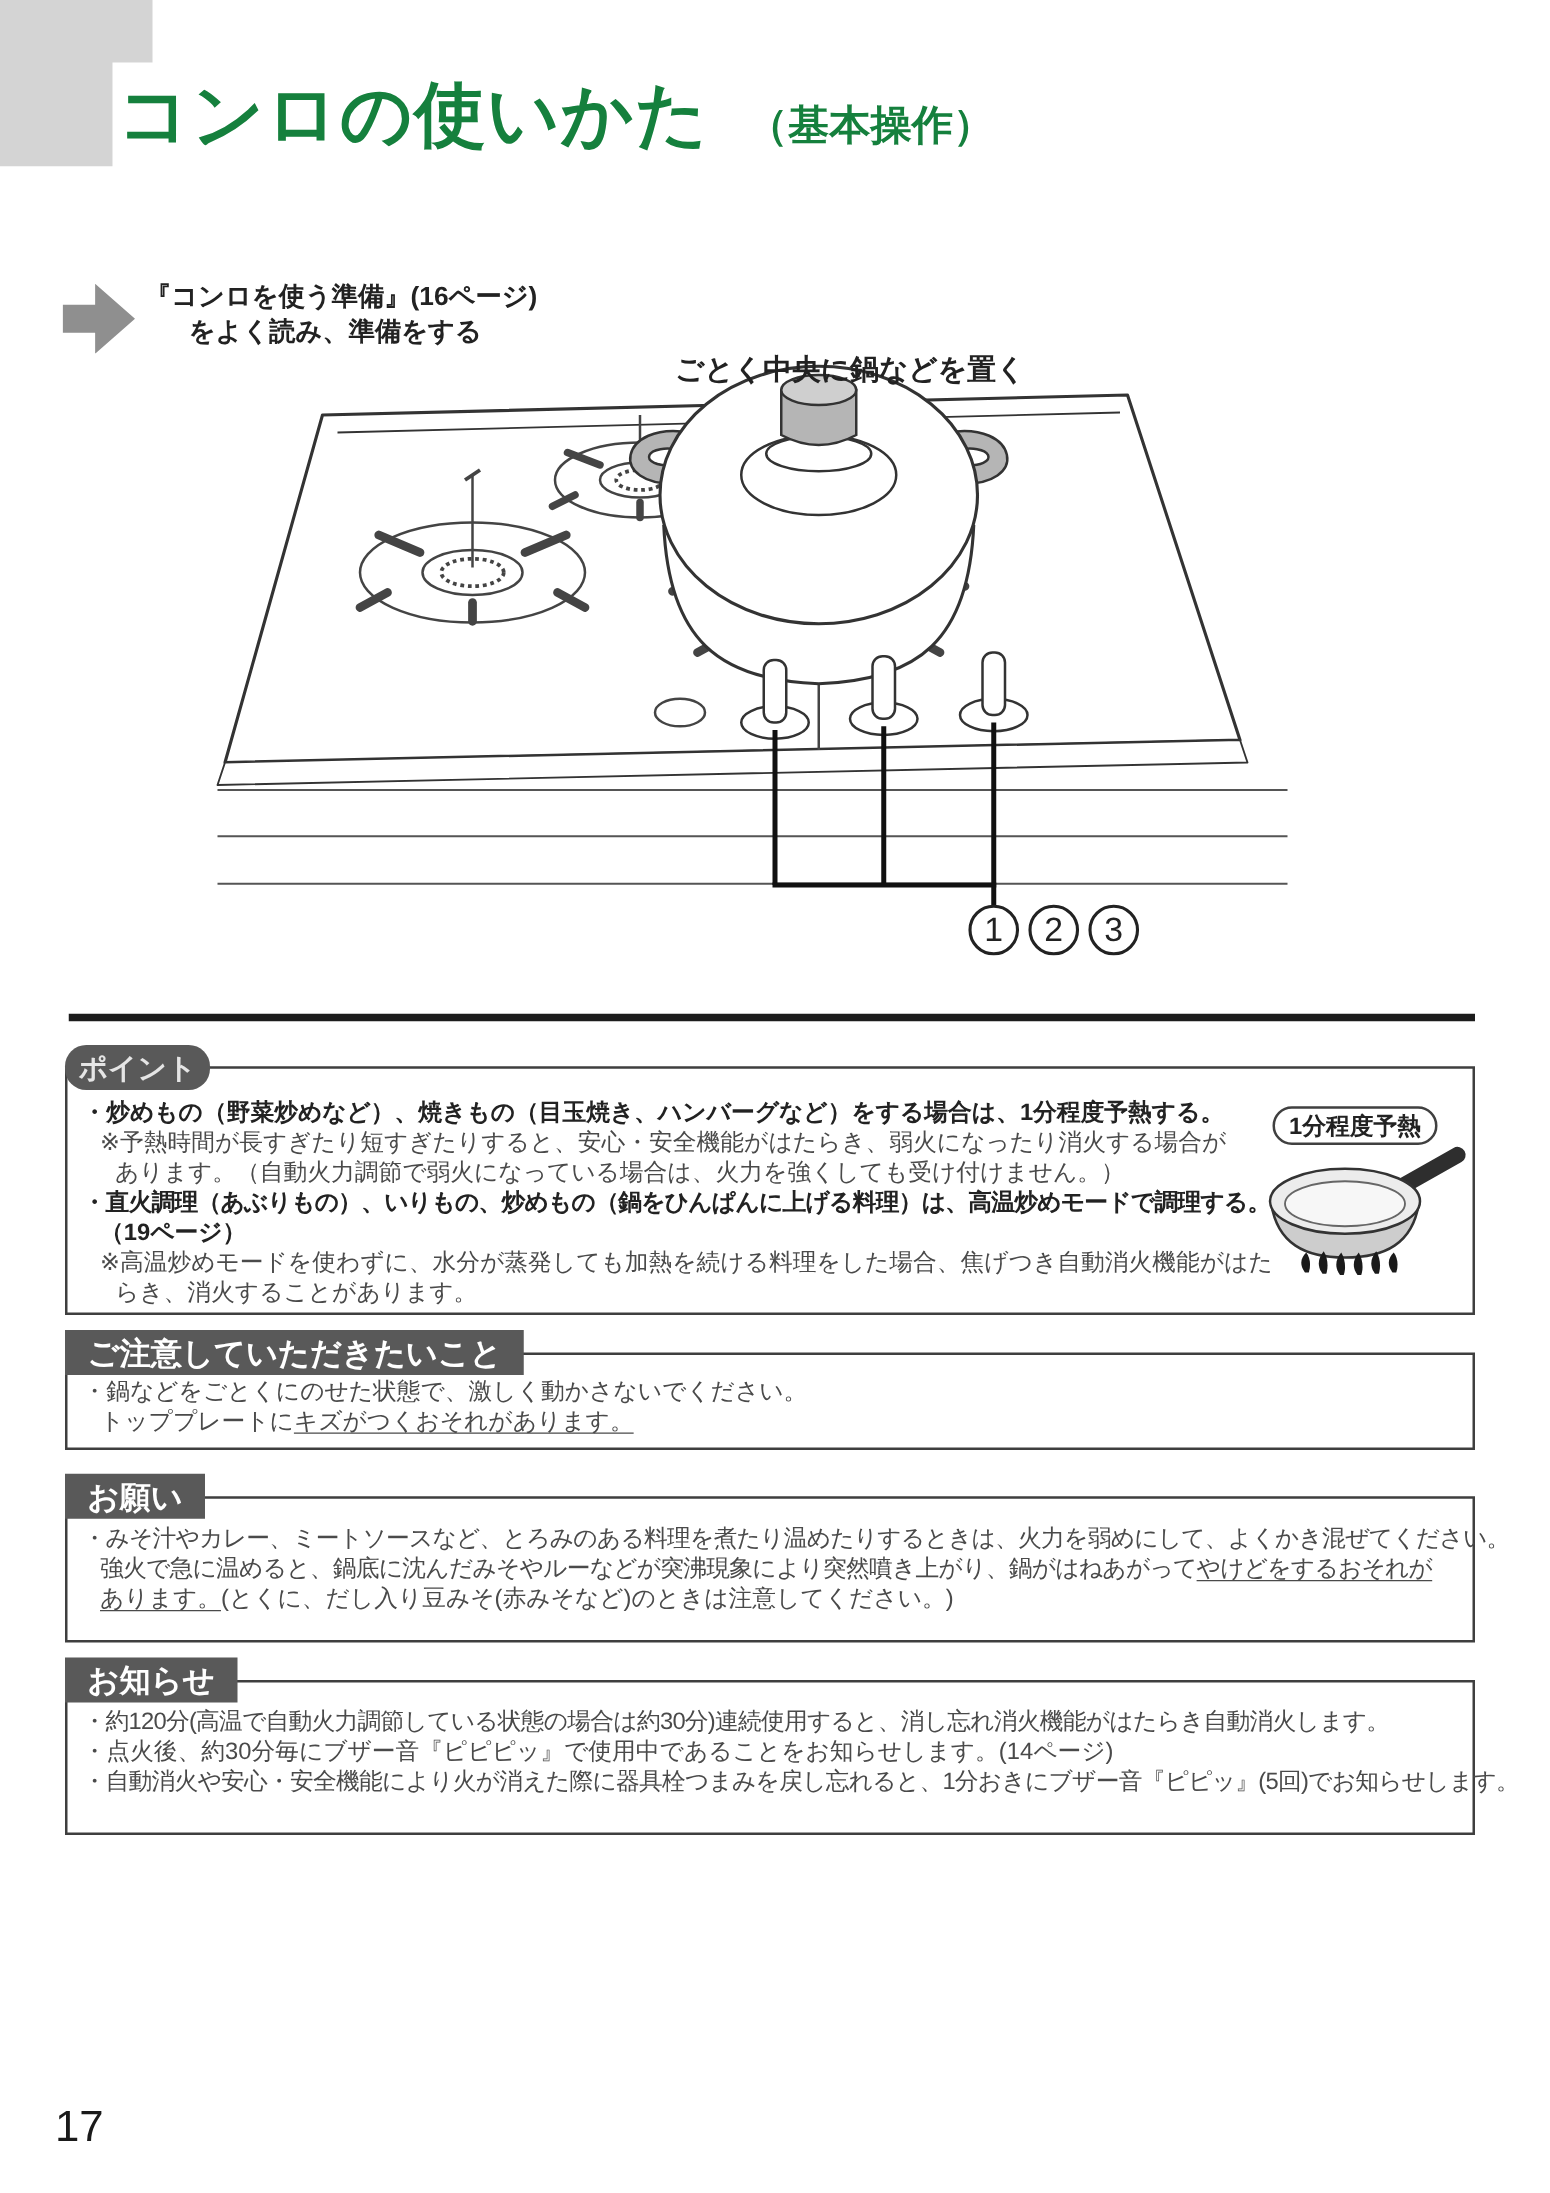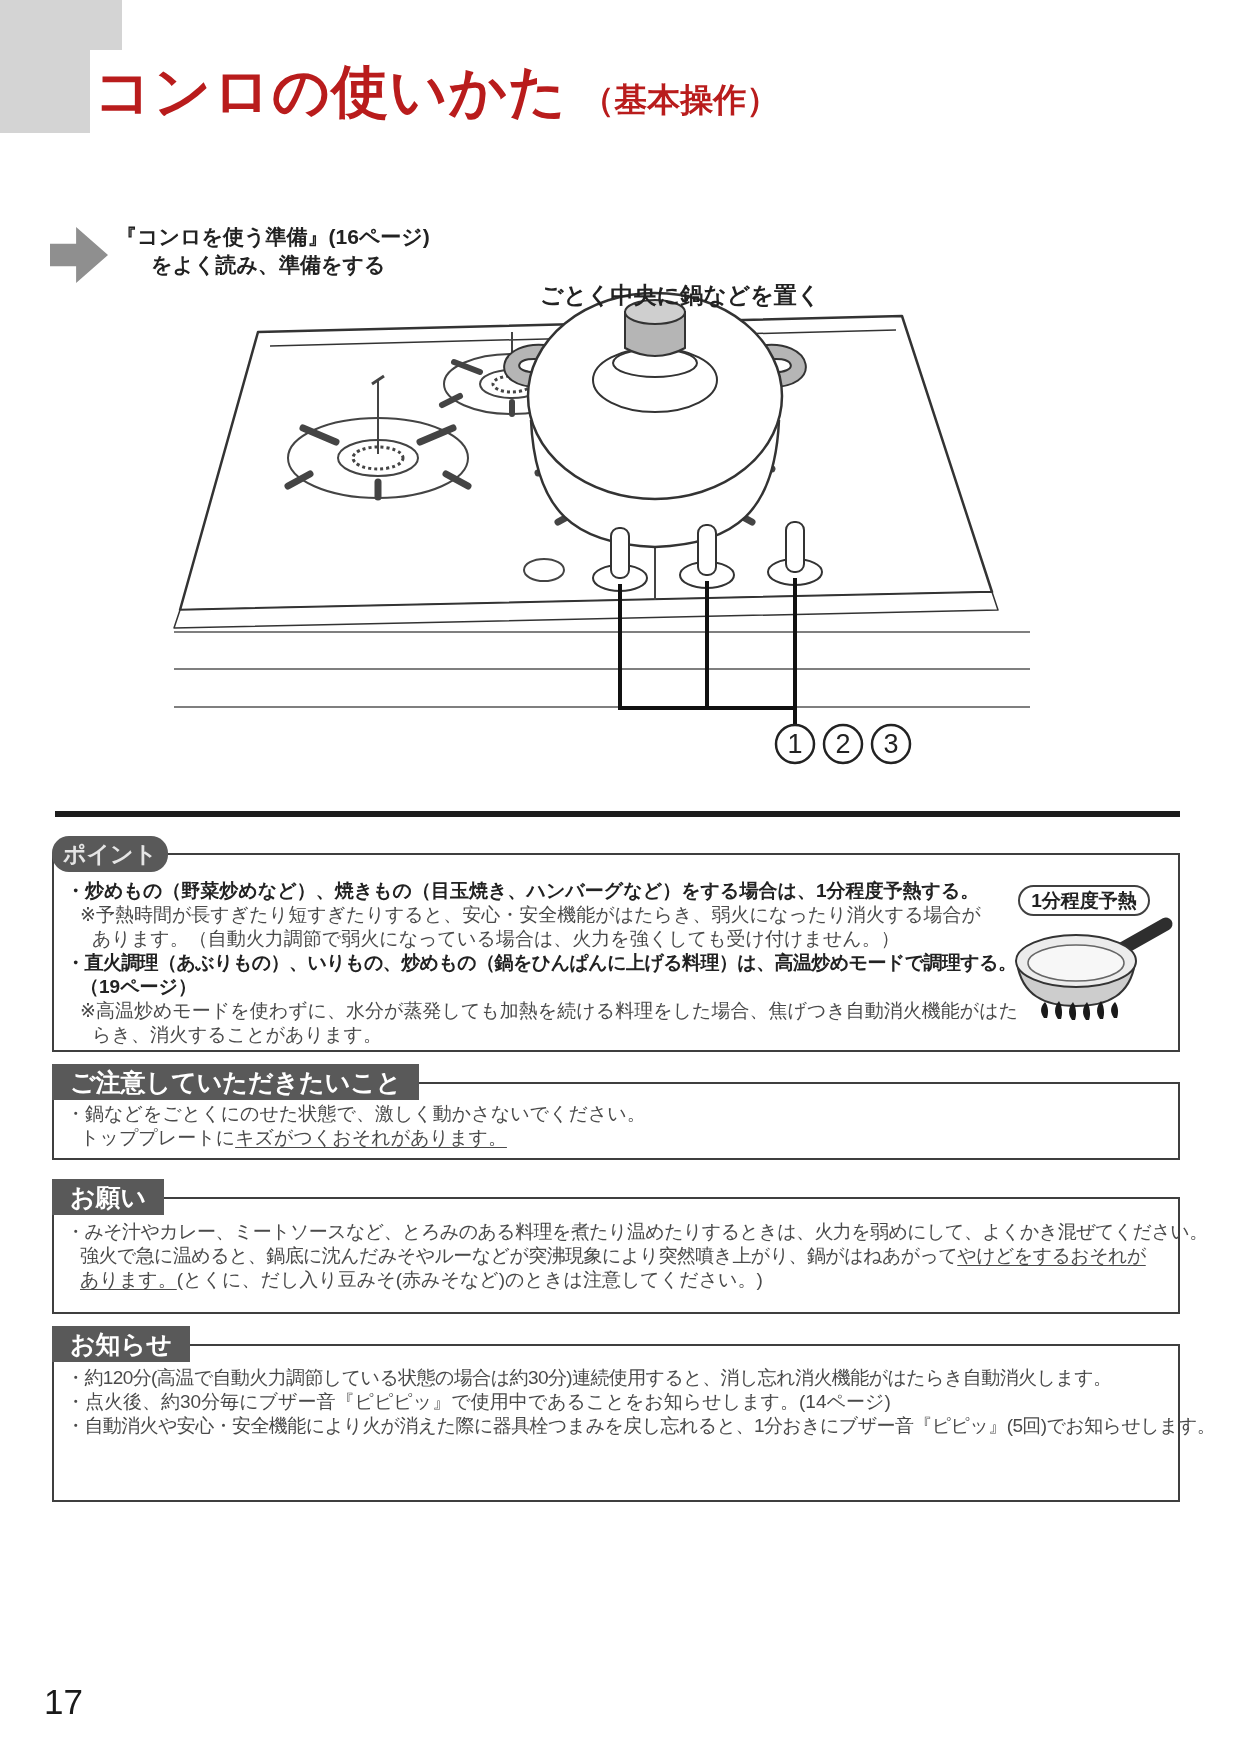--- a/index.html
+++ b/index.html
@@ -2,23 +2,23 @@
 <html><head>
 <meta charset="utf-8">
 <style>
   html,body { margin:0; padding:0; background:#fff; }
   .page {
     position:relative; width:1240px; height:1754px; background:#ffffff;
     font-family:"Liberation Sans","DejaVu Sans",sans-serif; overflow:hidden;
   }
   .corner-block { position:absolute; left:0; top:0; width:122px; height:133px; background:#d4d4d4; }
 
-  .title-row { position:absolute; left:90px; top:50px; display:flex; align-items:baseline; color:#b91c1c; background:#fff; padding:4px 8px 4px 4px; }
+  .title-row { position:absolute; left:90px; top:50px; display:flex; align-items:baseline; color:#15803d; background:#fff; padding:4px 8px 4px 4px; }
   .title-main { font-size:57px; font-weight:bold; letter-spacing:1px; }
-  .title-sub  { font-size:33px; font-weight:bold; margin-left:14px; }
+  .title-sub  { font-size:33px; font-weight:bold; margin-left:30px; }
 
   .prep-arrow { position:absolute; left:50px; top:227px; width:58px; height:56px; background:#8f8f8f;
     -webkit-clip-path:polygon(0 30%, 45% 30%, 45% 0%, 100% 50%, 45% 100%, 45% 70%, 0% 70%);
     clip-path:polygon(0 30%, 45% 30%, 45% 0%, 100% 50%, 45% 100%, 45% 70%, 0% 70%); }
   .prep-line1 { position:absolute; left:116px; top:223px; font-size:21px; font-weight:bold; color:#222; white-space:nowrap; }
   .prep-line2 { position:absolute; left:131px; top:251px; font-size:21px; font-weight:bold; color:#222; white-space:nowrap;margin-left:20px; }
 
   .illus-caption { position:absolute; left:540px; top:280px; font-size:23px; font-weight:bold; color:#222; white-space:nowrap; z-index:3; }
   .cooktop { position:absolute; left:150px; top:270px; width:880px; height:500px; z-index:2; }
   .cooktop text { font-family:"Liberation Sans","DejaVu Sans",sans-serif; }
@@ -37,21 +37,21 @@
   .pill-badge { position:absolute; left:-2px; top:-19px; min-width:116px; height:36px; background:#595959; color:#e5e5e5;
     font-size:23px; font-weight:bold; border-radius:17px; display:flex; align-items:center; justify-content:center; padding:0 10px; box-sizing:border-box;text-align:right; }
   .preheat-oval { position:absolute; left:964px; top:30px; width:132px; height:31px; border:2px solid #404040; border-radius:17px;
     display:flex; align-items:center; justify-content:center; font-size:19px; font-weight:bold; color:#222; background:#fff; box-sizing:border-box; }
   .pan { position:absolute; left:960px; top:56px; width:168px; height:110px; }
 
   .bar-header { position:absolute; left:-2px; top:-20px; height:36px; background:#595959; color:#fff; font-size:25px;
     font-weight:bold; display:inline-flex; align-items:center; padding:0 18px; white-space:nowrap; }
   .caution-box { top:1082px; height:78px;  padding:18px 0 0 12px; }
   .request-box { top:1197px; height:117px; padding:21px 0 0 12px; }
-  .notice-box  { top:1344px; height:158px; padding:20px 0 0 12px; }
+  .notice-box  { top:1344px; height:124px; padding:20px 0 0 12px; }
 
   .page-number { position:absolute; left:44px; top:1682px; font-size:35px; font-weight:normal; color:#1a1a1a; }
 </style>
 </head>
 <body>
 
 <div class="page">
 
   <div class="corner-block"></div>
 

